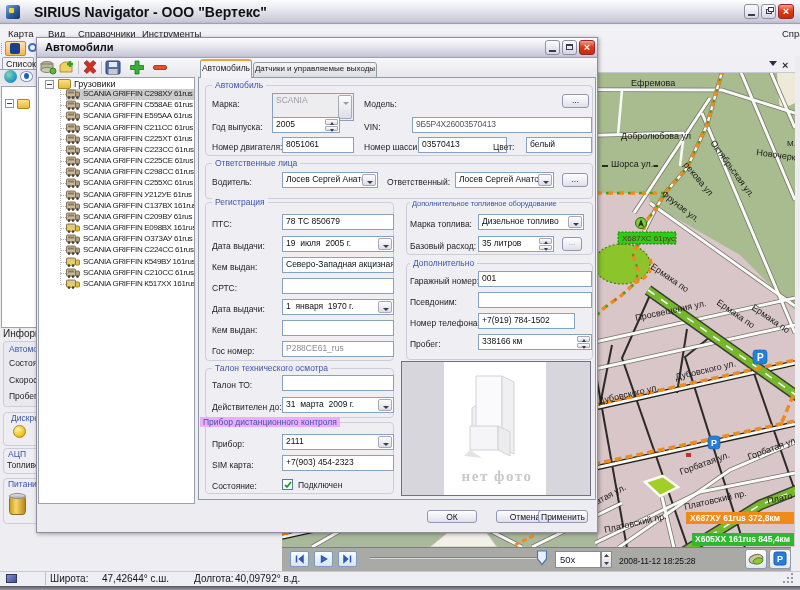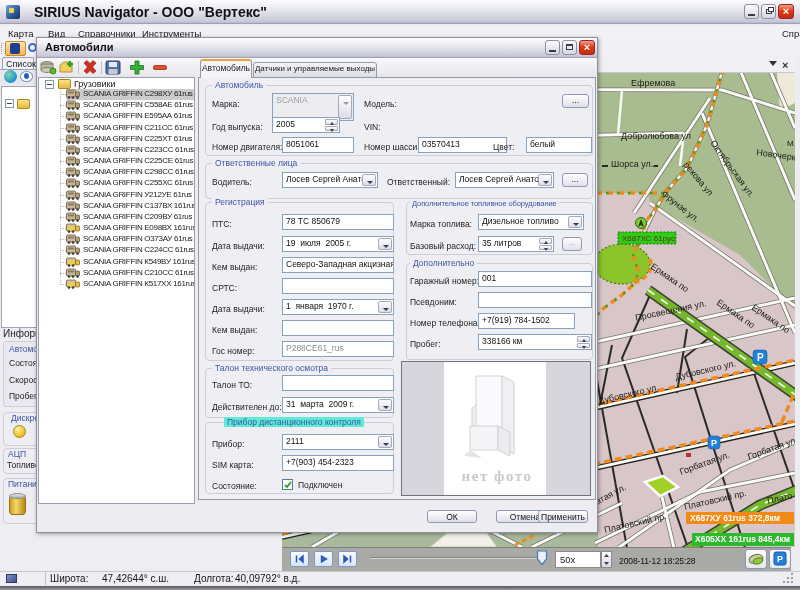--- a/index.html
+++ b/index.html
@@ -545,20 +545,21 @@
   <div class="lbl" style="left:13px;top:21px">Марка:</div>
   <div class="fld dis" style="left:73px;top:15px;width:82px;height:28px">SCANIA<i class="cbtn gray"></i></div>
   <div class="lbl" style="left:165px;top:21px">Модель:</div>
   <div class="btn" style="left:363px;top:16px;width:27px;height:14px;padding-top:0">...</div>
   <div class="lbl" style="left:13px;top:44px">Год выпуска:</div>
   <div class="fld" style="left:73px;top:39px;width:68px;height:16px">2005<i class="spin">
           <i></i>
           <i></i>
         </i></div>
   <div class="lbl" style="left:165px;top:44px">VIN:</div>
+  <div class="fld" style="left:213px;top:39px;width:180px;height:16px;color:#55555e;filter:blur(.7px);letter-spacing:-0.2px">9Б5Р4Х26003570413</div>
   <div class="lbl" style="left:13px;top:64px">Номер двигателя:</div>
   <div class="fld" style="left:83px;top:59px;width:72px;height:16px">8051061</div>
   <div class="lbl" style="left:165px;top:64px">Номер шасси:</div>
   <div class="fld" style="left:219px;top:59px;width:89px;height:16px">03570413</div>
   <div class="lbl" style="left:294px;top:64px">Цвет:</div>
   <div class="fld" style="left:327px;top:59px;width:66px;height:16px">белый</div>
 
   <div class="grp" style="left:6px;top:85px;width:388px;height:36px"></div>
   <div class="blu" style="left:13px;top:80px;background:#EFEFF3;padding:0 3px">Ответственные лица</div>
   <div class="lbl" style="left:13px;top:99px">Водитель:</div>
@@ -610,21 +611,21 @@
         </i></div>
 
   <div class="grp" style="left:6px;top:290px;width:189px;height:50px"></div>
   <div class="blu" style="left:13px;top:285px;background:#EFEFF3;padding:0 3px">Талон технического осмотра</div>
   <div class="lbl" style="left:13px;top:302px">Талон ТО:</div>
   <div class="fld" style="left:83px;top:297px;width:112px;height:16px"></div>
   <div class="lbl" style="left:13px;top:324px">Действителен до:</div>
   <div class="fld" style="left:83px;top:319px;width:112px;height:16px">31&nbsp;&nbsp;марта&nbsp;&nbsp;2009 г.<i class="cbtn"></i></div>
 
   <div class="grp" style="left:6px;top:344px;width:189px;height:72px"></div>
-  <div class="blu" style="left:25px;top:339px;background:#5eead4;padding:0 3px">Прибор дистанционного контроля</div>
+  <div class="blu" style="left:1px;top:339px;background:#f0abfc;padding:0 3px">Прибор дистанционного контроля</div>
   <div class="lbl" style="left:13px;top:361px">Прибор:</div>
   <div class="fld" style="left:83px;top:356px;width:112px;height:16px">2111<i class="cbtn"></i></div>
   <div class="lbl" style="left:13px;top:382px">SIM карта:</div>
   <div class="fld" style="left:83px;top:377px;width:112px;height:16px">+7(903) 454-2323</div>
   <div class="lbl" style="left:13px;top:403px">Состояние:</div>
   <div class="ab" style="left:83px;top:401px;width:11px;height:11px;background:#fff;border:1px solid #5A7A9A"></div>
   <svg class="ab" style="left:85px;top:403px" width="8" height="8">
         <path d="M1,4 L3,6 L7,1" stroke="#20A020" stroke-width="1.8" fill="none"></path>
       </svg>
   <div class="lbl" style="left:99px;top:402px">Подключен</div>

